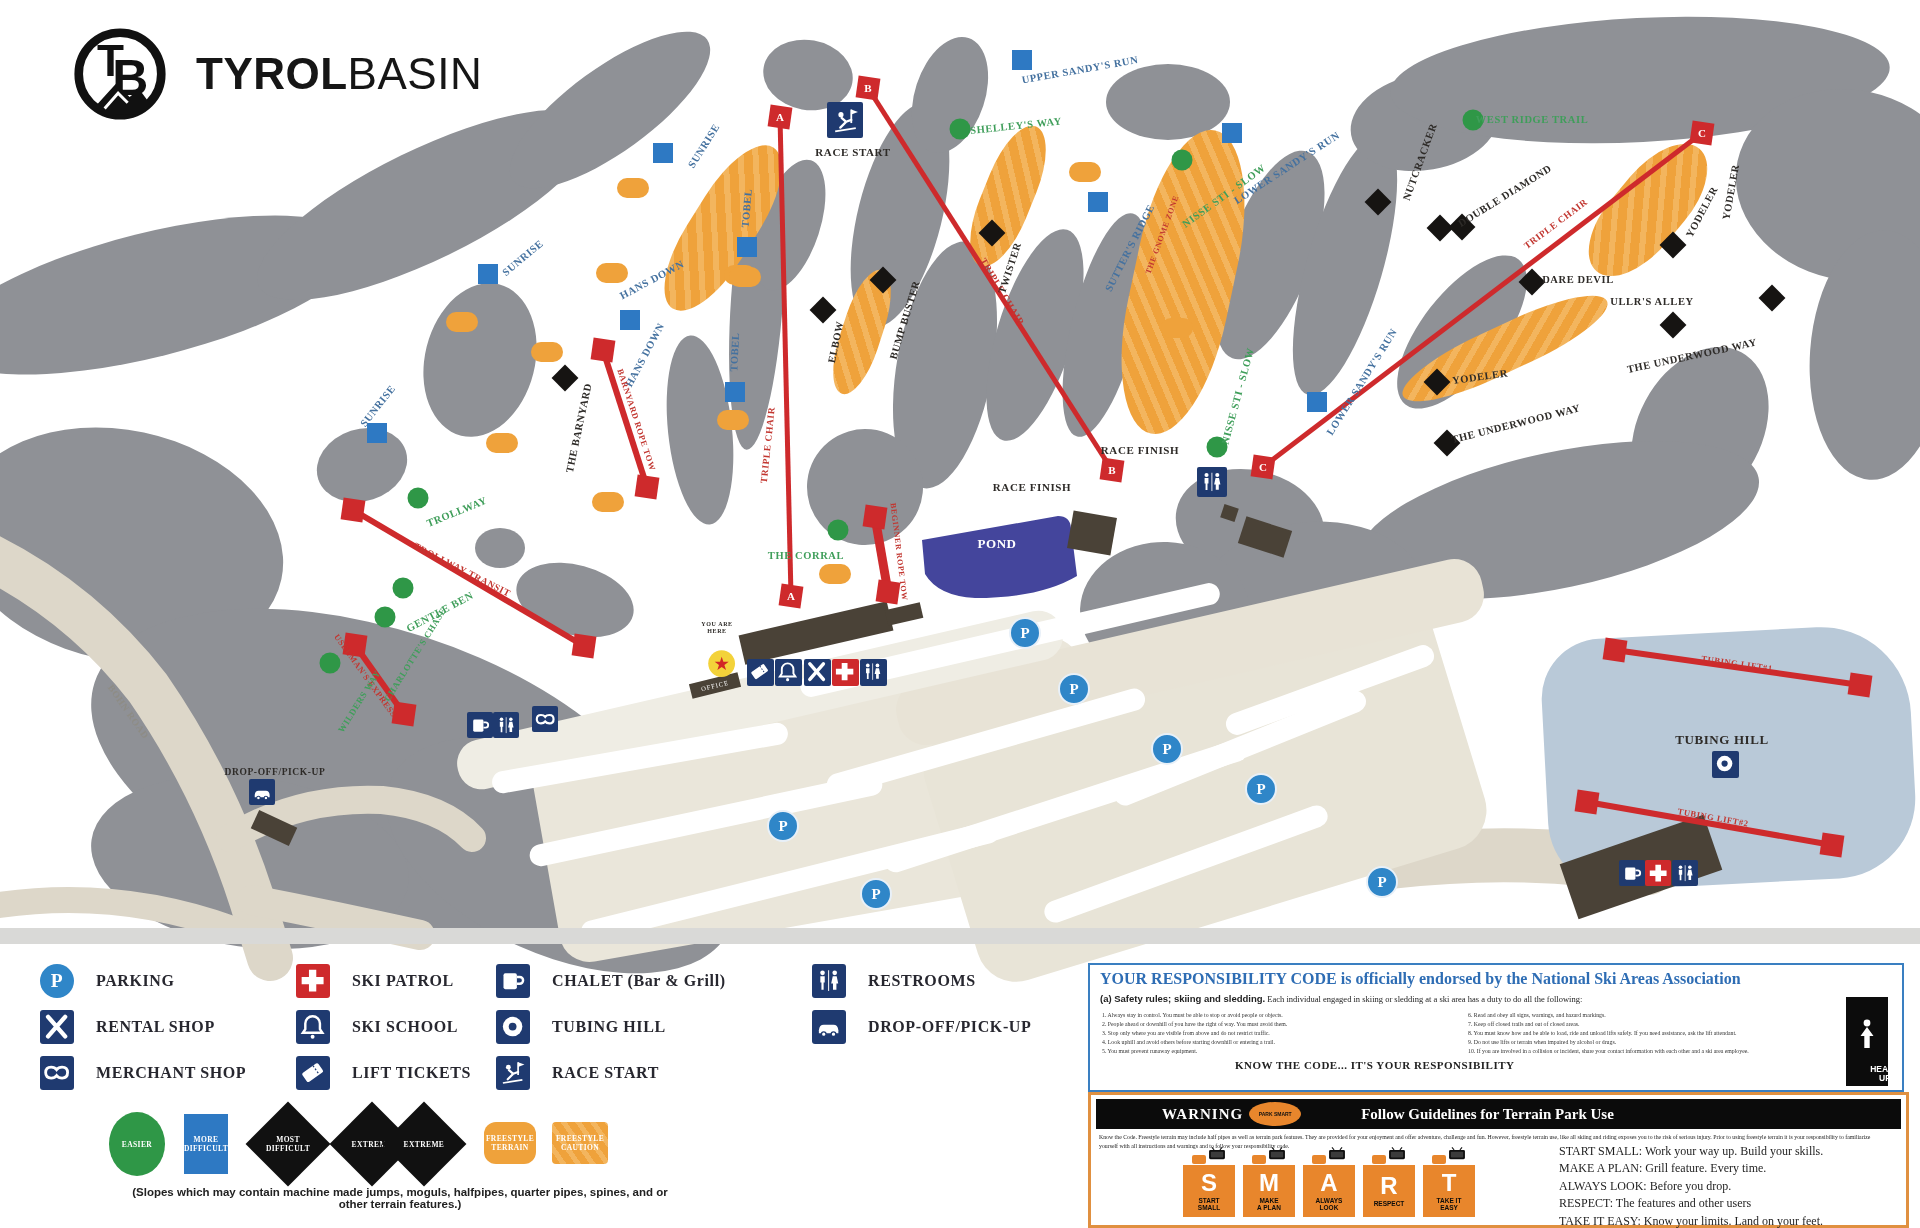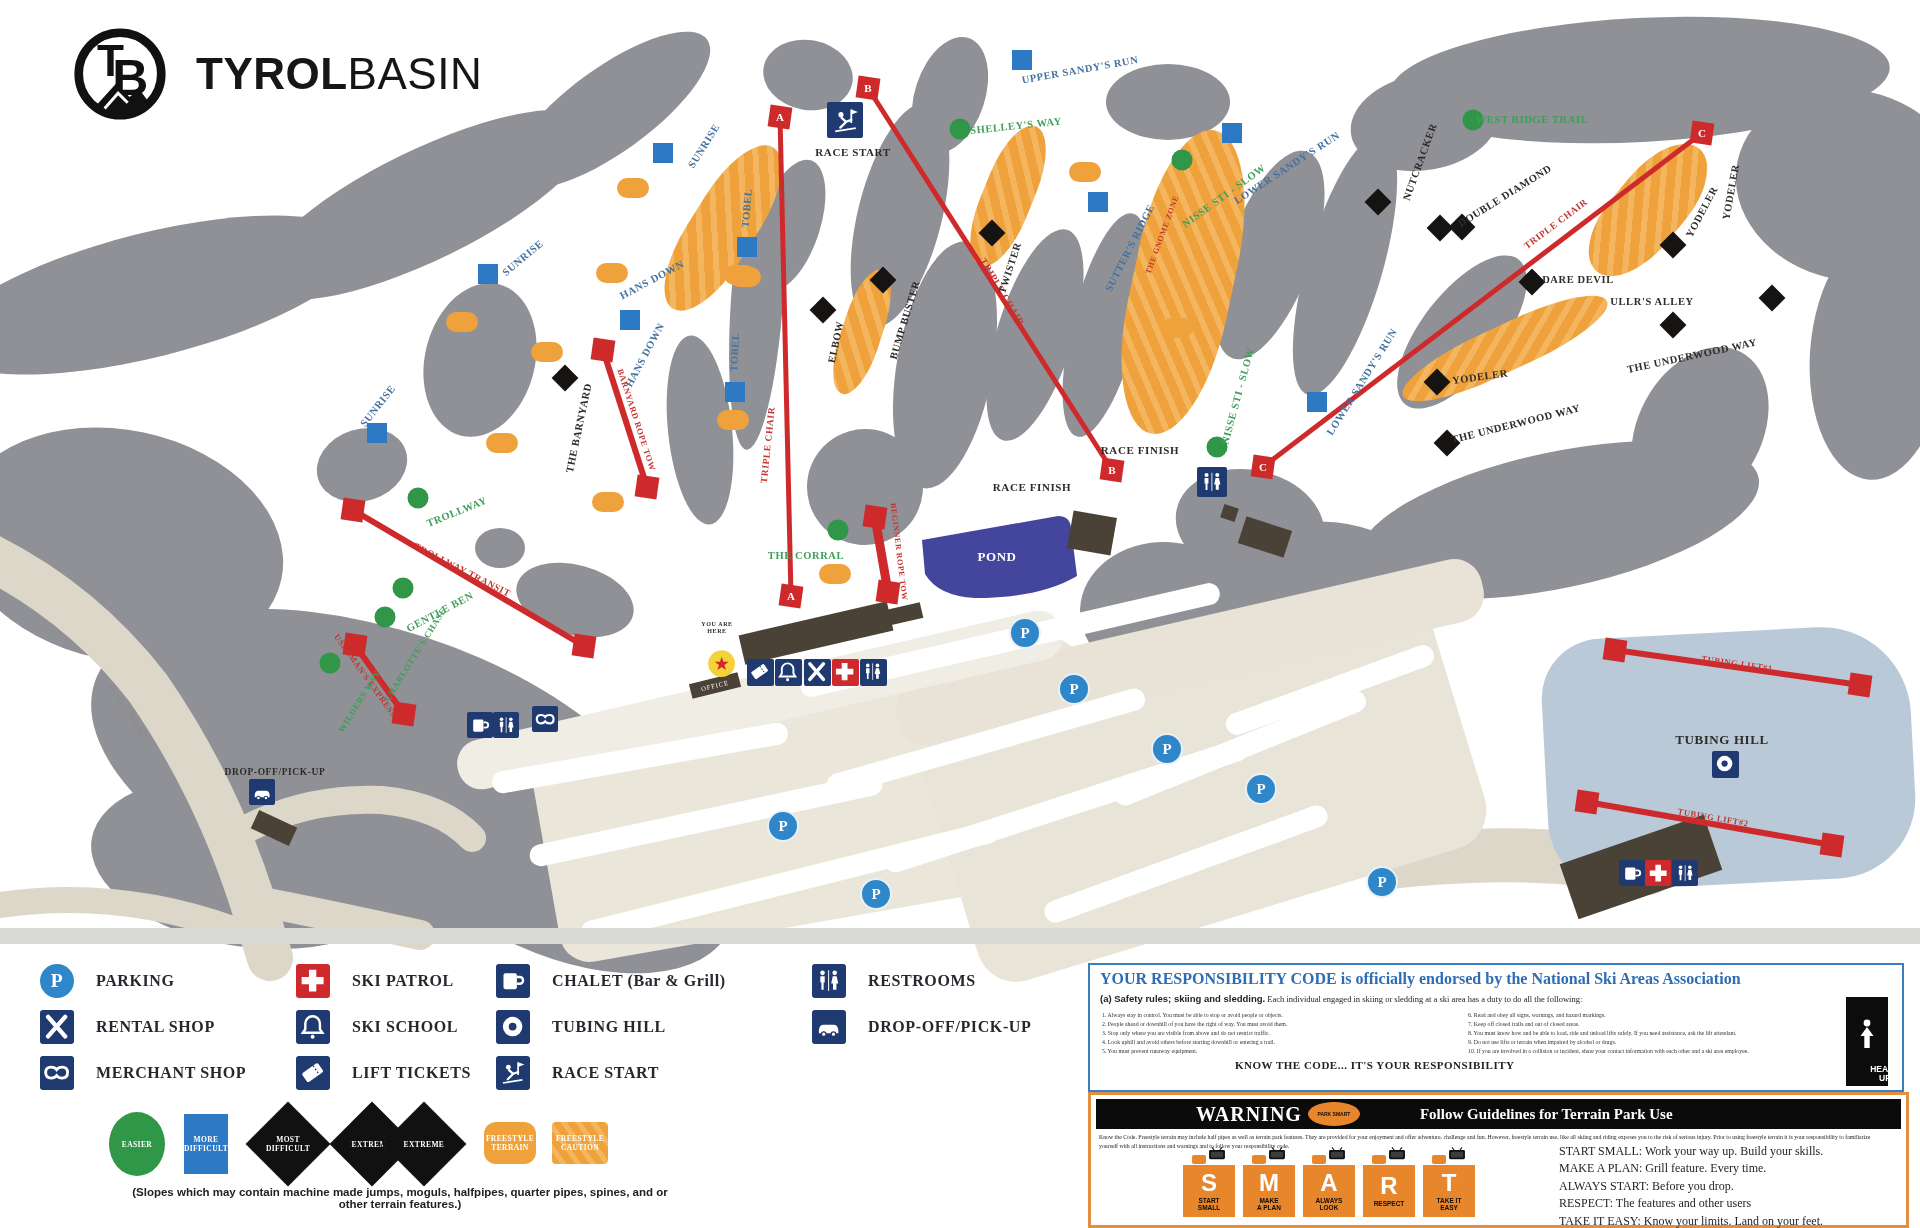--- a/index.html
+++ b/index.html
@@ -50,21 +50,21 @@
   #resp .col1{left:12px;top:46px;width:350px;}
   #resp .col2{left:378px;top:46px;width:360px;}
   #resp .footer{position:absolute;left:145px;top:94px;font-size:11px;font-weight:700;color:#222;letter-spacing:.5px;}
   #headsup{position:absolute;right:14px;top:32px;width:42px;height:86px;background:#0c0c0c;color:#fff;
            display:flex;flex-direction:column;align-items:center;justify-content:flex-end;padding-bottom:3px;}
   #headsup svg{width:24px;height:52px;margin-bottom:2px;}
   #headsup span{font-family:"Liberation Sans",sans-serif;font-size:8.5px;font-weight:700;text-align:center;line-height:1.05;margin-left:36px;}
   
   #warn{position:absolute;left:1088px;top:1092px;width:815px;height:130px;background:#fff;border:3px solid #e09040;z-index:8;}
   #warn .bar{position:absolute;left:5px;right:5px;top:4px;height:30px;background:#0b0b0b;color:#fff;display:flex;align-items:center;}
-  #warn .bar .w1{margin-left:100px;font-size:20px;font-weight:700;letter-spacing:1px;text-align:center;}
+  #warn .bar .w1{margin-left:66px;font-size:15px;font-weight:700;letter-spacing:1px;text-align:center;}
   #warn .oval{width:52px;height:24px;background:#e8862c;border-radius:50%;margin-left:6px;display:flex;align-items:center;justify-content:center;
               font-family:"Liberation Sans",sans-serif;font-size:5px;font-weight:700;color:#111;text-align:center;}
   #warn .bar .w2{margin-left:60px;font-size:15px;font-weight:700;}
   #warn .para{position:absolute;left:8px;top:38px;width:96%;font-size:5.8px;color:#222;line-height:1.5;}
   #smart-row{position:absolute;left:92px;top:56px;display:flex;gap:8px;}
   .smart-card{width:52px;display:flex;flex-direction:column;align-items:center;}
   .smart-top{display:flex;align-items:flex-end;gap:2px;height:13px;margin-bottom:1px;}
   .smart-tag{width:14px;height:9px;background:#e8862c;border-radius:2px;}
   .smart-top svg{width:18px;height:13px;}
   .smart-body{width:52px;height:52px;background:#e8862c;display:flex;flex-direction:column;align-items:center;justify-content:center;}
@@ -395,21 +395,21 @@
       <div class="lbl c-k" style="left: 1505px; top: 196px; font-size: 10.5px; transform: translate(-50%, -50%) rotate(-32deg);">DOUBLE DIAMOND</div>
       <div class="lbl c-k" style="left: 1578px; top: 280px; font-size: 10.5px; transform: translate(-50%, -50%) rotate(0deg);">DARE DEVIL</div>
       <div class="lbl c-k" style="left: 1702px; top: 212px; font-size: 10.5px; transform: translate(-50%, -50%) rotate(-62deg);">YODELER</div>
       <div class="lbl c-k" style="left: 1480px; top: 377px; font-size: 10.5px; transform: translate(-50%, -50%) rotate(-8deg);">YODELER</div>
       <div class="lbl c-k" style="left: 1731px; top: 192px; font-size: 10.5px; transform: translate(-50%, -50%) rotate(-80deg);">YODELER</div>
       <div class="lbl c-k" style="left: 1652px; top: 302px; font-size: 10.5px; transform: translate(-50%, -50%) rotate(0deg);">ULLR'S ALLEY</div>
       <div class="lbl c-k" style="left: 1692px; top: 356px; font-size: 10.5px; transform: translate(-50%, -50%) rotate(-12deg);">THE UNDERWOOD WAY</div>
       <div class="lbl c-k" style="left: 1516px; top: 424px; font-size: 10.5px; transform: translate(-50%, -50%) rotate(-14deg);">THE UNDERWOOD WAY</div>
       <div class="lbl c-g" style="left: 806px; top: 556px; font-size: 10.5px; transform: translate(-50%, -50%) rotate(0deg);">THE CORRAL</div>
       <div class="lbl c-r" style="left: 898px; top: 552px; font-size: 8px; transform: translate(-50%, -50%) rotate(83deg);">BEGINNER ROPE TOW</div>
-      <div class="lbl c-w" style="left: 997px; top: 557px; font-size: 13px; transform: translate(-50%, -50%) rotate(0deg);">POND</div>
+      <div class="lbl c-w" style="left: 997px; top: 544px; font-size: 13px; transform: translate(-50%, -50%) rotate(0deg);">POND</div>
       <div class="lbl c-k" style="left: 1722px; top: 740px; font-size: 13px; transform: translate(-50%, -50%) rotate(0deg);">TUBING HILL</div>
       <div class="lbl c-r" style="left: 1737px; top: 664px; font-size: 8.5px; transform: translate(-50%, -50%) rotate(8deg);">TUBING LIFT#1</div>
       <div class="lbl c-r" style="left: 1713px; top: 818px; font-size: 8.5px; transform: translate(-50%, -50%) rotate(10deg);">TUBING LIFT#2</div>
       <div class="lbl c-k" style="left: 717px; top: 628px; font-size: 6px; transform: translate(-50%, -50%) rotate(0deg);">YOU ARE
 HERE</div>
     </div>
 
   <div id="logo">
     <svg class="ring" viewBox="0 0 100 100">
       <circle cx="50" cy="50" r="43" fill="none" stroke="#111" stroke-width="9"></circle>
@@ -671,18 +671,18 @@
           <div class="smart-body">
             <div class="smart-letter">T</div>
             <div class="smart-label">TAKE IT
 EASY</div>
           </div>
         </div>
       </div>
     <div id="smart-desc">
         <div>START SMALL:  Work your way up.  Build your skills.</div>
         <div>MAKE A PLAN:  Grill feature.  Every time.</div>
-        <div>ALWAYS START:  Before you drop.</div>
+        <div>ALWAYS LOOK:  Before you drop.</div>
         <div>RESPECT:  The features and other users</div>
         <div>TAKE IT EASY:  Know your limits.  Land on your feet.</div>
       </div>
   </div>
 </div>
 
 </body></html>

